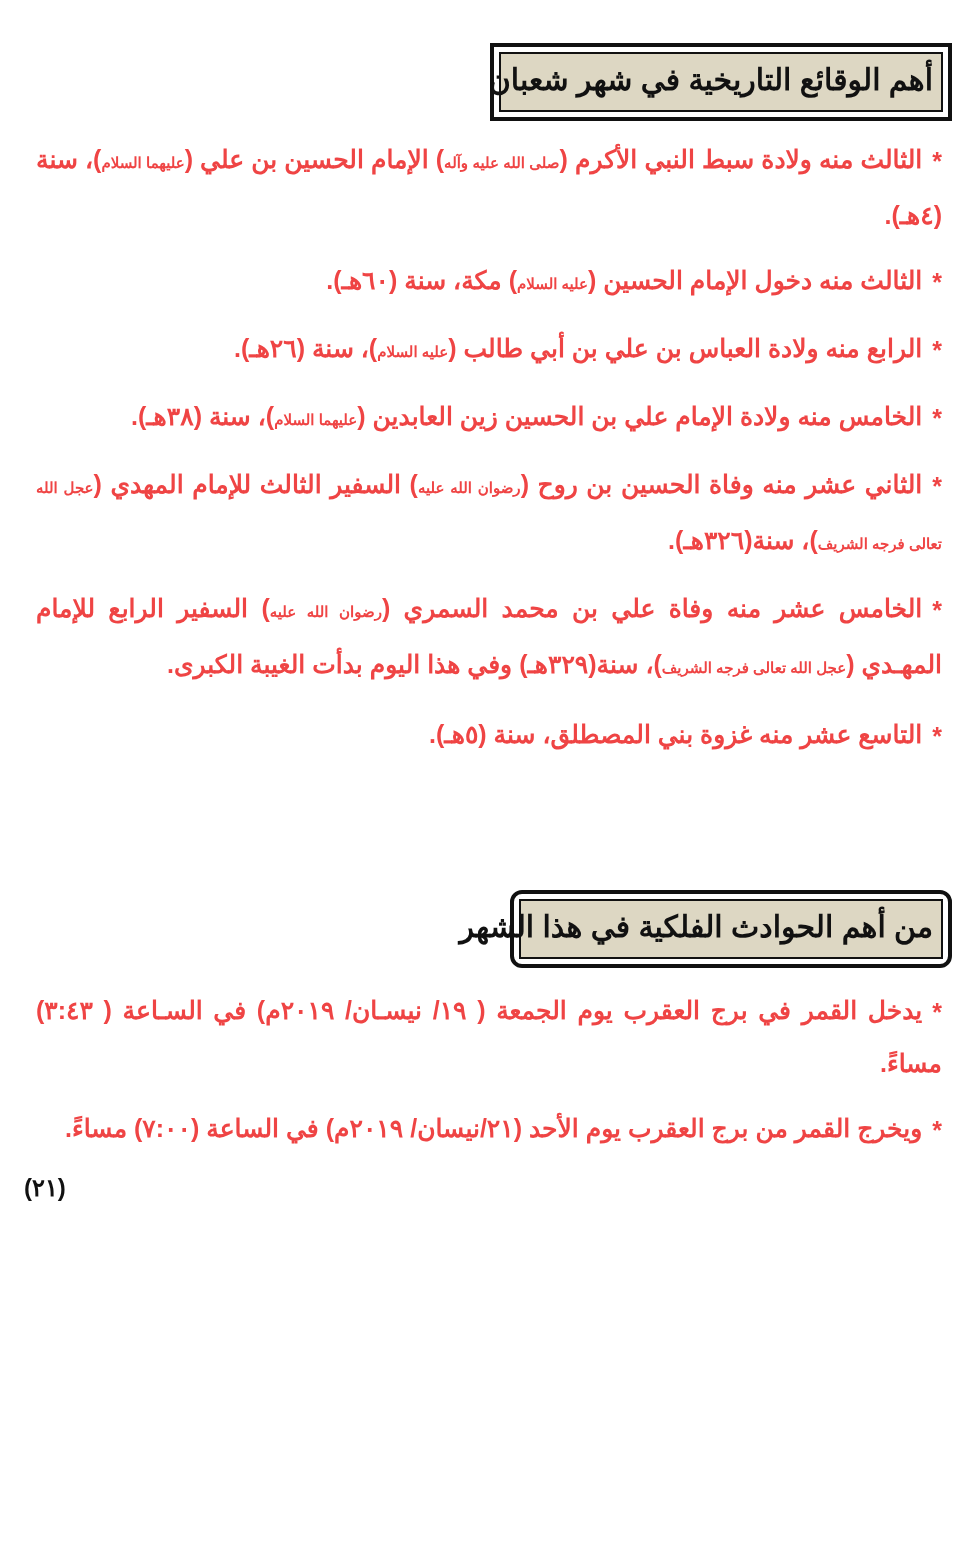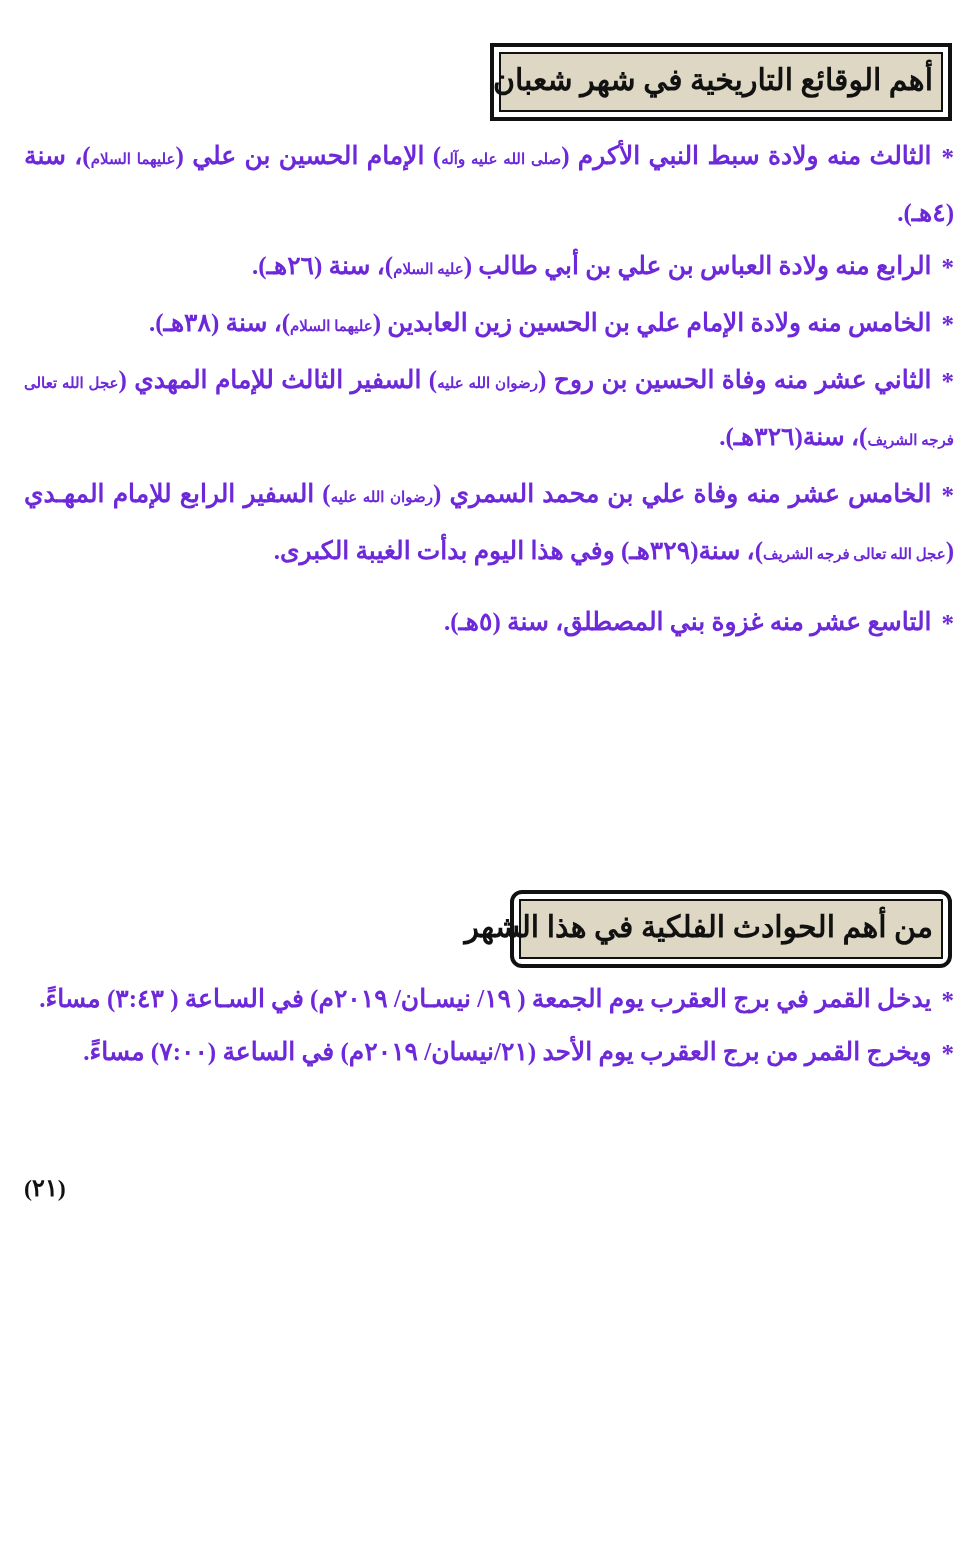--- a/index.html
+++ b/index.html
@@ -1,21 +1,21 @@
 <!DOCTYPE html>
 <html lang="ar" dir="rtl"><head>
 <meta charset="utf-8">
 <style>
   html, body { margin: 0; padding: 0; background: #ffffff; }
   .page {
     position: relative;
     width: 978px;
     height: 1220px;
     background: #ffffff;
-    font-family: Liberation Serif, serif;
+    font-family: Liberation Sans, sans-serif;
     direction: rtl;
     color: #111111;
     overflow: hidden;
   }
   .content { padding: 0 24px; }
 
   
   .title-box {
     box-sizing: border-box;
     border: 4px solid #111111;
@@ -32,26 +32,26 @@
     line-height: 1.0;
     padding: 11px 8px 15px 8px;
     white-space: nowrap;
   }
 
   .events { direction: rtl; }
   #events-1 { margin-top: 8px; }
   #events-2 { position: absolute; top: 972px; right: 0; left: 0; padding: 0 24px; }
 
   .event {
-    margin: 0;
+    margin: 12px;
     font-size: 25px;
     font-weight: bold;
     line-height: 53px;
     text-align: justify;
-    color: #6d28d9;
+    color: #ef4444;
   }
   #events-1 .event:last-child { margin-top: 14px; }
 
   .bullet {
     display: inline-block;
     margin-left: 10px;
     position: relative;
     top: 2px;
   }
   .honorific { font-size: 15px; font-weight: bold; }
@@ -70,20 +70,21 @@
 
 <div class="page">
   <div class="content">
 
     <div class="title-box title-box-1">
       <div class="title-inner" style="background-color: rgb(221, 215, 195);">أهم الوقائع التاريخية في شهر شعبان</div>
     </div>
 
     <div class="events" id="events-1">
         <p class="event"><span class="bullet">*</span><span class="normal-text">الثالث منه ولادة سبط النبي الأكرم (</span><span class="honorific">صلى الله عليه وآله</span><span class="normal-text">) الإمام الحسين بن علي (</span><span class="honorific">عليهما السلام</span><span class="normal-text">)، سنة (٤هـ).</span></p>
+        <p class="event"><span class="bullet">*</span><span class="normal-text">الثالث منه دخول الإمام الحسين (</span><span class="honorific">عليه السلام</span><span class="normal-text">) مكة، سنة (٦٠هـ).</span></p>
         <p class="event"><span class="bullet">*</span><span class="normal-text">الرابع منه ولادة العباس بن علي بن أبي طالب (</span><span class="honorific">عليه السلام</span><span class="normal-text">)، سنة (٢٦هـ).</span></p>
         <p class="event"><span class="bullet">*</span><span class="normal-text">الخامس منه ولادة الإمام علي بن الحسين زين العابدين (</span><span class="honorific">عليهما السلام</span><span class="normal-text">)، سنة (٣٨هـ).</span></p>
         <p class="event"><span class="bullet">*</span><span class="normal-text">الثاني عشر منه وفاة الحسين بن روح (</span><span class="honorific">رضوان الله عليه</span><span class="normal-text">) السفير الثالث للإمام المهدي (</span><span class="honorific">عجل الله تعالى فرجه الشريف</span><span class="normal-text">)، سنة(٣٢٦هـ).</span></p>
         <p class="event"><span class="bullet">*</span><span class="normal-text">الخامس عشر منه وفاة علي بن محمد السمري (</span><span class="honorific">رضوان الله عليه</span><span class="normal-text">) السفير الرابع للإمام المهـدي (</span><span class="honorific">عجل الله تعالى فرجه الشريف</span><span class="normal-text">)، سنة(٣٢٩هـ) وفي هذا اليوم بدأت الغيبة الكبرى.</span></p>
         <p class="event"><span class="bullet">*</span><span class="normal-text">التاسع عشر منه غزوة بني المصطلق، سنة (٥هـ).</span></p>
       </div>
 
     <div class="title-box title-box-2">
       <div class="title-inner" style="background-color: rgb(221, 215, 195);">من أهم الحوادث الفلكية في هذا الشهر</div>
     </div>

